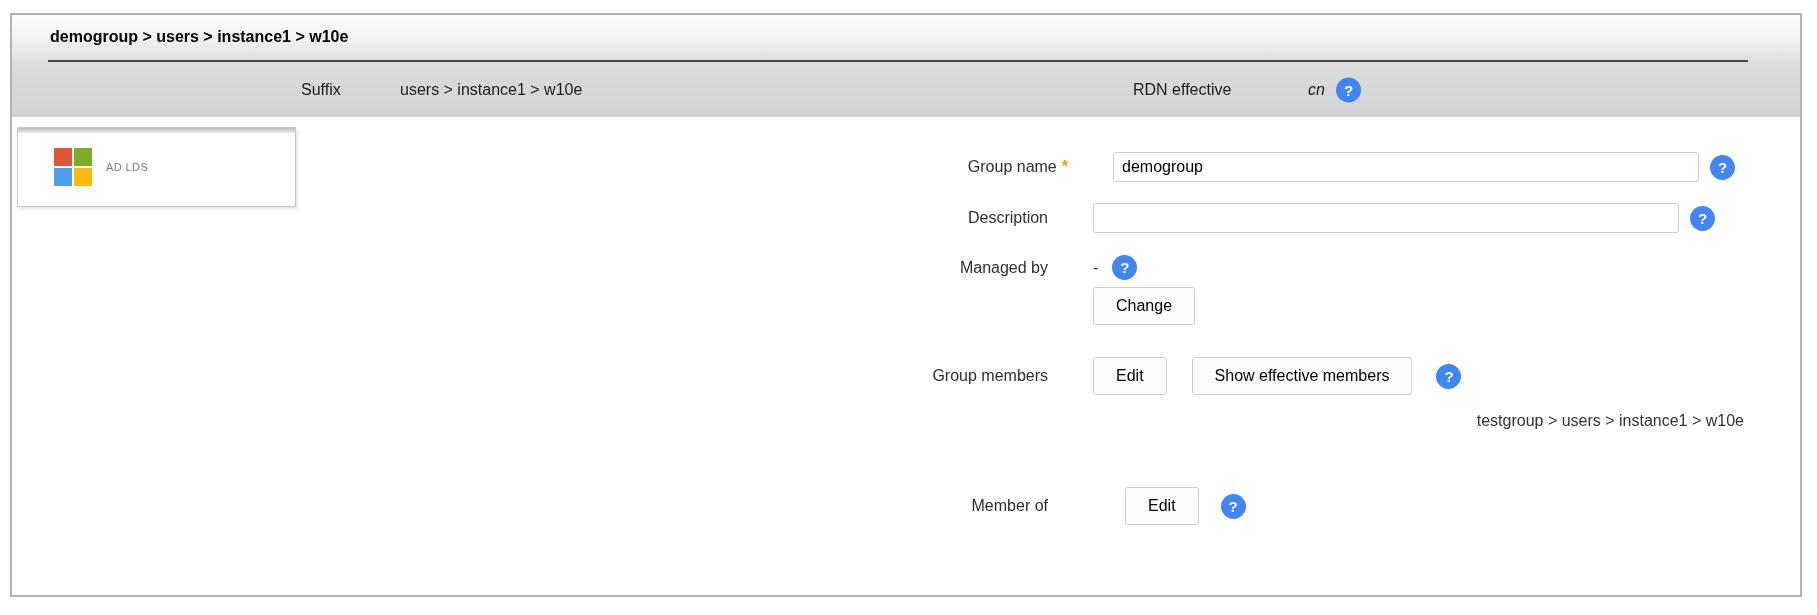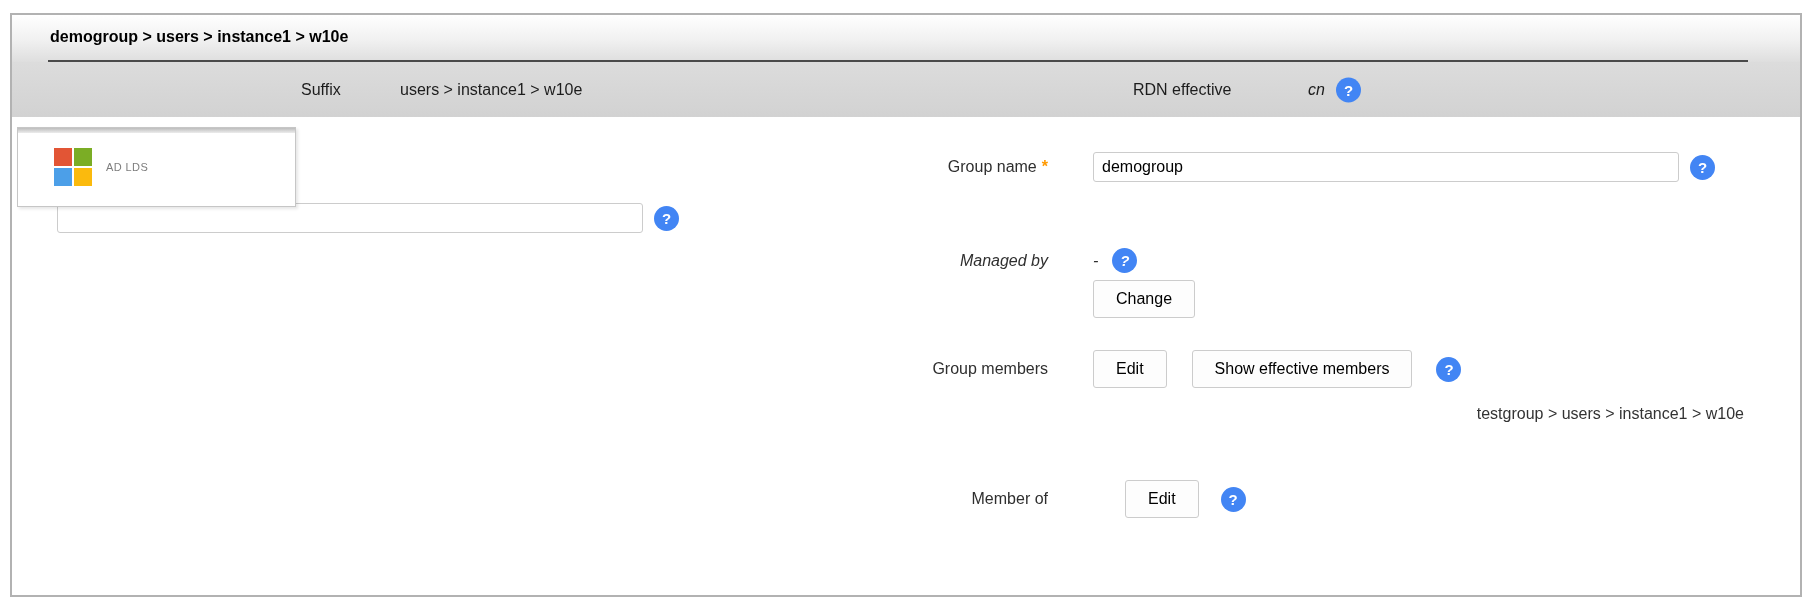--- a/index.html
+++ b/index.html
@@ -62,22 +62,22 @@
     width:586px; height:30px; border:1px solid #cccccc; border-radius:3px;
     font-size:16px; padding:0 8px; font-family:inherit; color:#000; outline:none; background:#fff;
   }
   .help-after-input { margin-left:11px; }
 
   .btn {
     height:38px; background:#fdfdfd; border:1px solid #cccccc; border-radius:3px;
     font-size:16px; font-family:inherit; color:#000; padding:0 22px; cursor:pointer; white-space:nowrap;
   }
 
-  .row-groupname { margin-bottom:21px; }
-  .row-managed { margin-top:15px;font-style:italic; }
+  .row-groupname { margin-bottom:21px;padding-left:20px; }
+  .row-managed { margin-top:22px; }
   .dash-value { color:#2f2f2f; }
   .managed-help { margin-left:14px; }
   .row-change { margin-top:7px; margin-left:1081px; }
   .row-members { margin-top:32px; }
   .show-btn { margin-left:25px; }
   .members-help { margin-left:24px; }
   .member-path { margin-top:17px; width:1740px; text-align:right; padding-right:8px; color:#333; }
   .row-memberof { margin-top:57px;gap:32px; }
   .memberof-help { margin-left:22px; }
 </style>
@@ -120,20 +120,21 @@
         <div class="lbl">
           <span>Group name</span><span class="req">*</span>
         </div>
         <div class="val">
           <input class="txt" type="text" value="demogroup" style="">
           <span class="help help-after-input">?</span>
         </div>
       </div>
 
       <div class="row">
+        <div class="lbl">Description</div>
         <div class="val">
           <input class="txt" type="text" value="" style="">
           <span class="help help-after-input">?</span>
         </div>
       </div>
 
       <div class="row row-managed">
         <div class="lbl">Managed by</div>
         <div class="val">
           <span class="dash-value">-</span>

